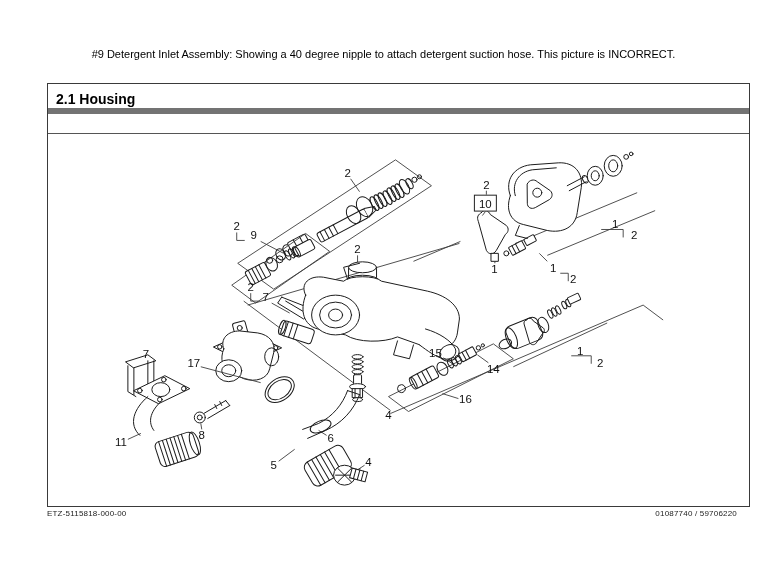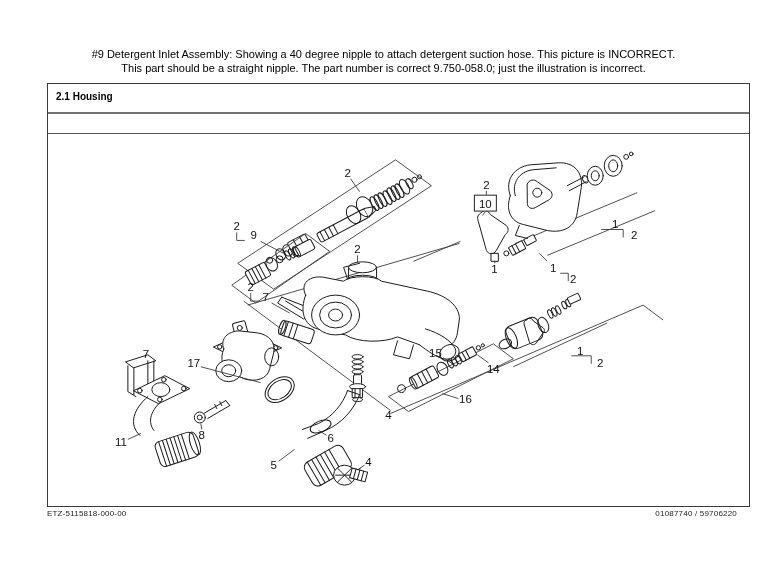--- a/index.html
+++ b/index.html
@@ -4,21 +4,21 @@
 <style>
   html,body{margin:0;padding:0;background:#fff;}
   body{width:767px;height:563px;overflow:hidden;font-family:"Liberation Sans",sans-serif;}
   .page{position:absolute;left:0;top:0;width:767px;height:563px;background:#fff;}
   .caption{position:absolute;left:20px;right:20px;top:47px;text-align:center;
            font-size:11px;line-height:14px;color:#000;}
   .caption .b{font-weight:normal;}
   .panel{position:absolute;left:47px;top:83px;width:703px;height:424px;
          border:1px solid #3a3a3a;box-sizing:border-box;background:#fff;}
   .panel-header{position:absolute;left:0;right:0;top:0;height:30px;box-sizing:border-box;
-                border-bottom:2px solid #737373;font-size:10px;font-weight:bold;color:#000;
+                border-bottom:6px solid #737373;font-size:14px;font-weight:bold;color:#000;
                 padding:7px 0 0 8px;}
   .diagram-area{position:absolute;left:0;right:0;top:49px;bottom:0;border-top:1px solid #555;}
   .diagram-area svg{display:block;width:100%;height:100%;}
   .footer{position:absolute;left:47px;right:30px;top:509px;display:flex;
           justify-content:space-between;font-size:8px;letter-spacing:.2px;color:#222;gap:38px;}
   
   .frame{fill:none;stroke:#3c3c3c;stroke-width:0.9;}
   .leader{fill:none;stroke:#3c3c3c;stroke-width:0.9;}
   .p{fill:#fff;stroke:#1c1c1c;stroke-width:1;stroke-linejoin:round;stroke-linecap:round;}
   .o{fill:none;stroke:#1c1c1c;stroke-width:1;stroke-linejoin:round;stroke-linecap:round;}
@@ -26,21 +26,20 @@
            text-anchor:middle;dominant-baseline:central;}
   .callout-box{fill:#fff;stroke:#222;stroke-width:1;}
 </style>
 </head>
 <body>
 
 <div class="page">
 
   <div class="caption">
     <div><span class="b">#9 Detergent Inlet Assembly:</span><span> Showing a 40 degree nipple to attach detergent suction hose.  This picture is </span><span class="b">INCORRECT.</span></div>
-    <div><span>This part should be a straight nipple. The part number is correct </span><span class="b">9.750-058.0</span><span>; just the illustration is incorrect.</span></div>
   </div>
 
   <div class="panel">
     <div class="panel-header">2.1 Housing</div>
     <div class="diagram-area">
       <svg id="diagram-svg" viewBox="0 0 702 374" preserveAspectRatio="none">
 
         <g>
           <path class="frame" d="M200,172 L412,110"></path>
           <path class="frame" d="M196,168 L343,278"></path>

